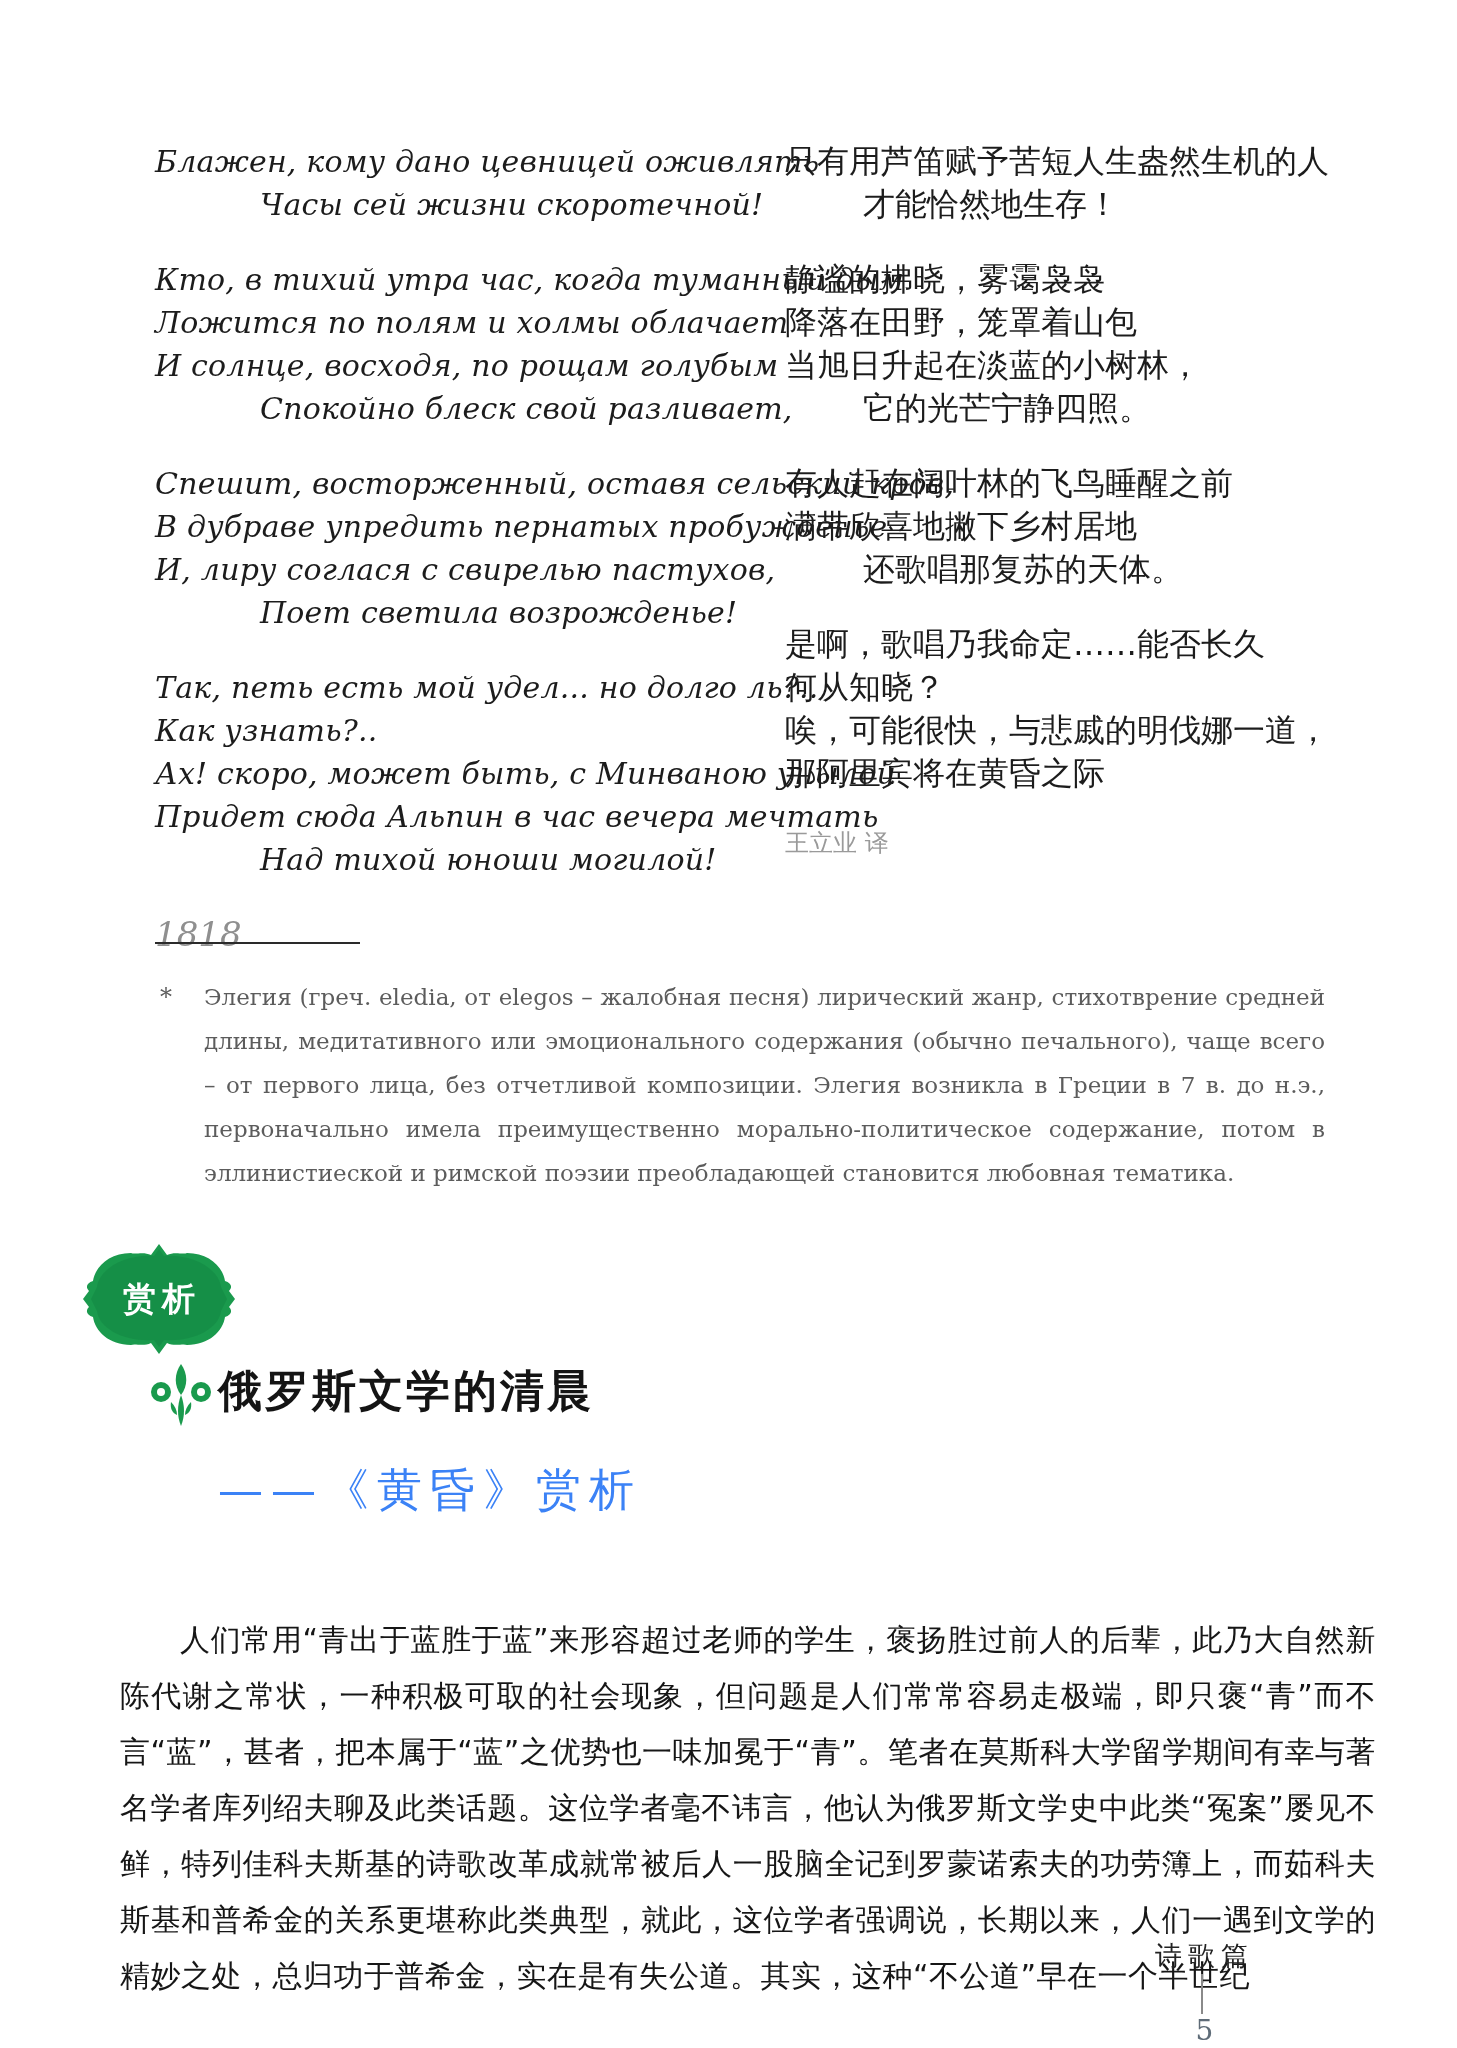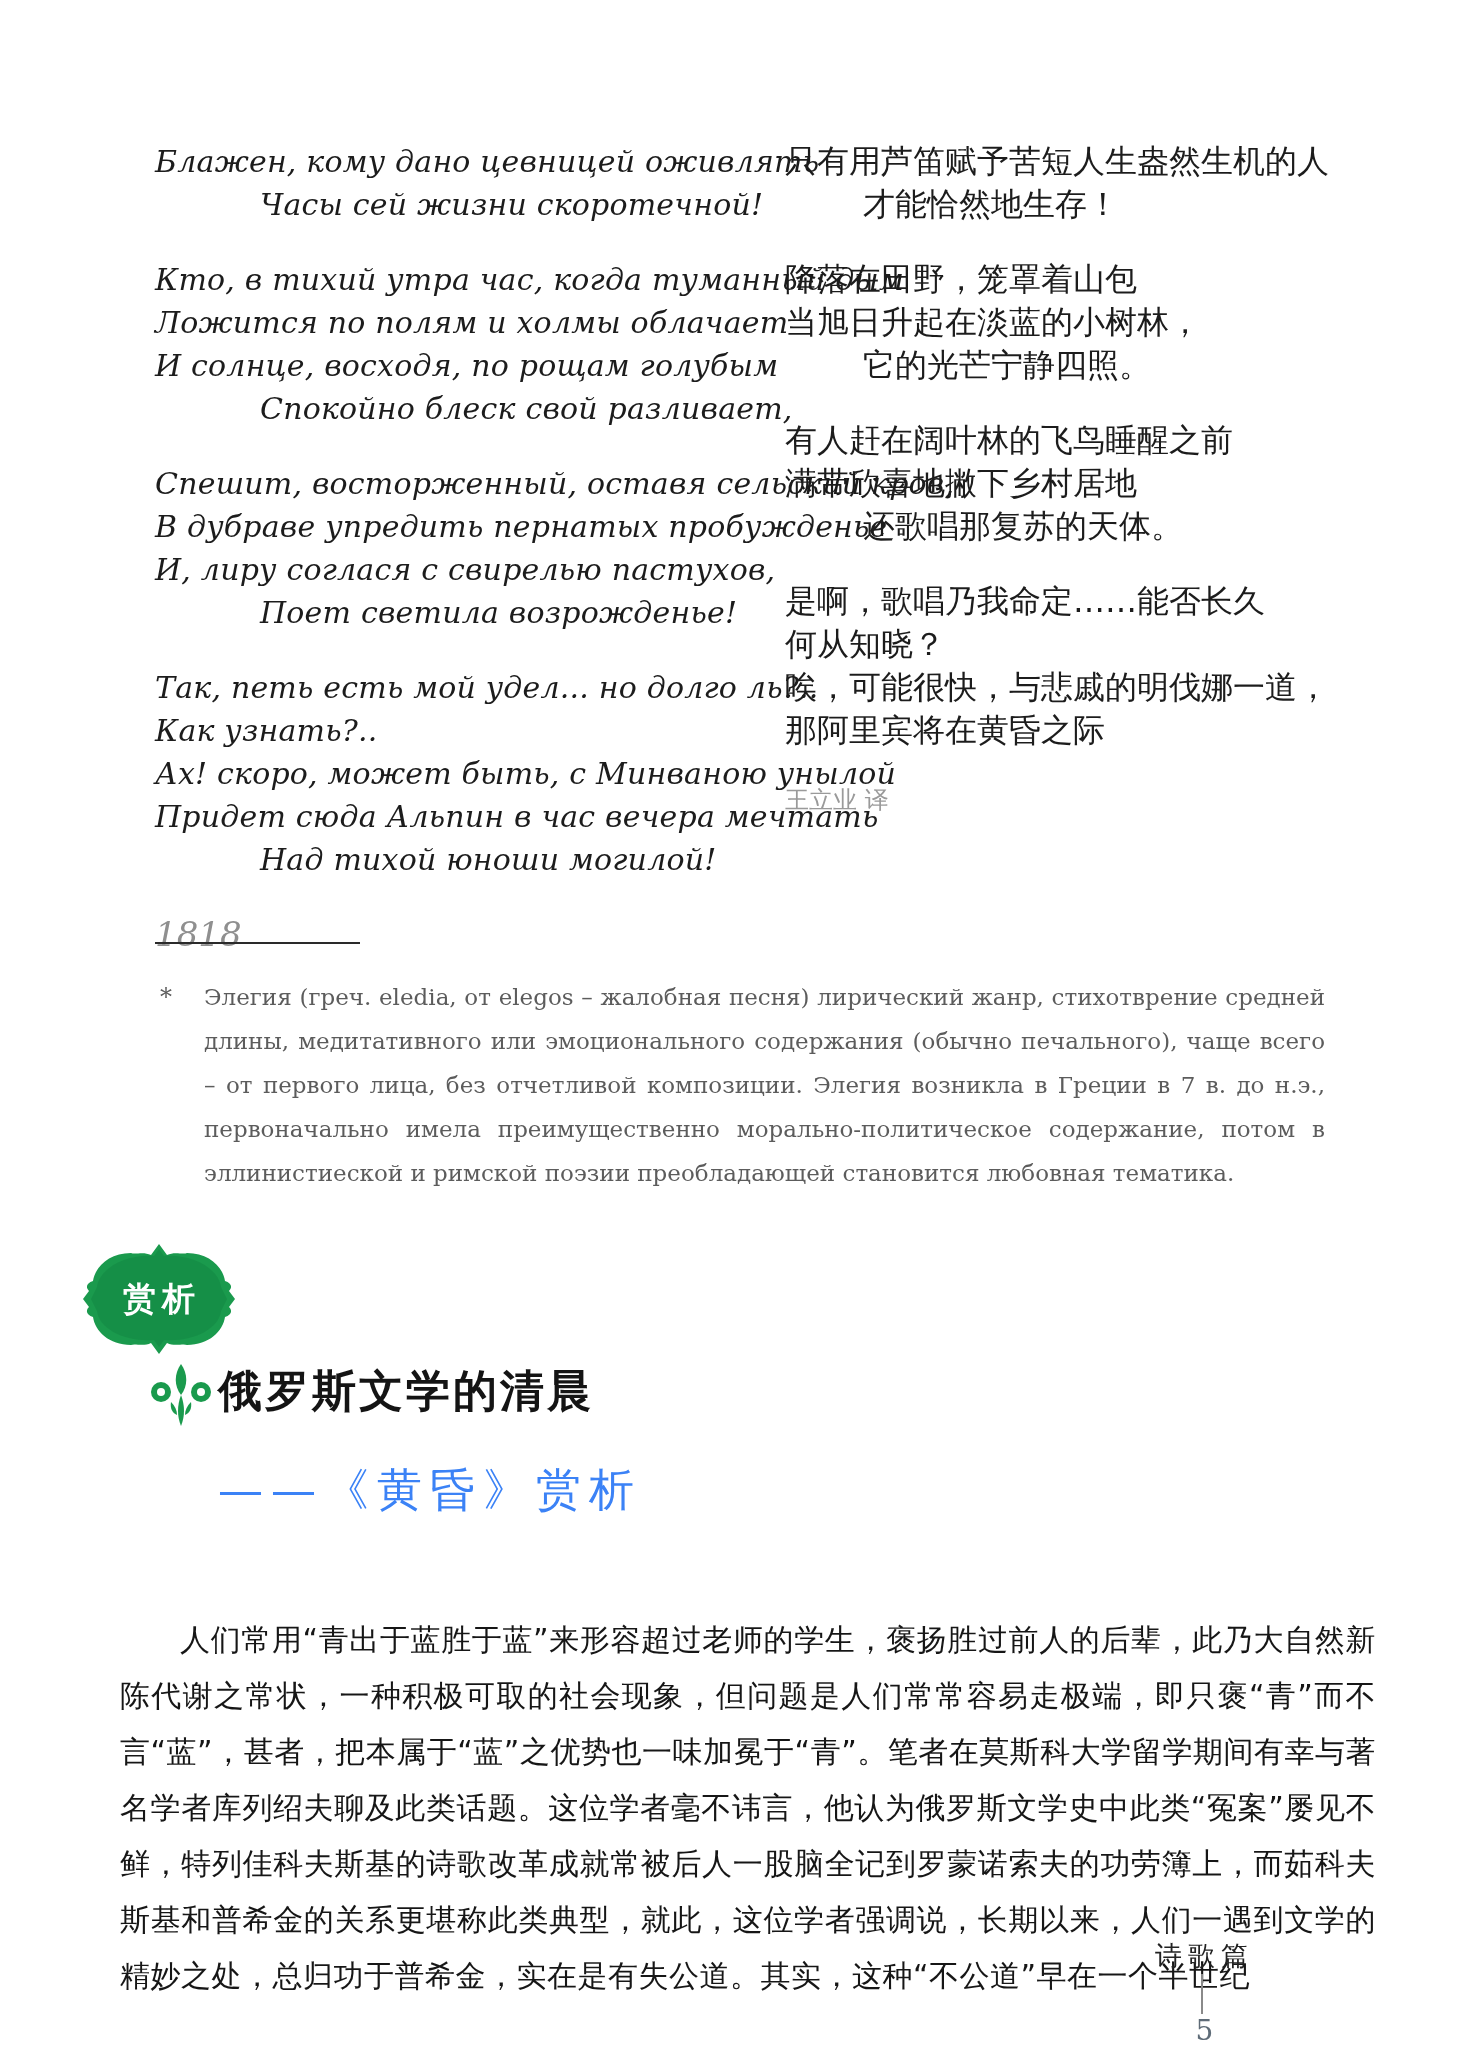--- a/index.html
+++ b/index.html
@@ -129,20 +129,21 @@
           <div class="poem-line indent">Над тихой юноши могилой!</div>
         </div>
         <div class="poem-date">1818</div>
       </div>
     <div class="poem-col zh" id="zh-col">
         <div class="stanza">
           <div class="poem-line">只有用芦笛赋予苦短人生盎然生机的人</div>
           <div class="poem-line indent">才能恰然地生存！</div>
         </div>
         <div class="stanza">
+          <div class="poem-line">静谧的拂晓，雾霭袅袅</div>
           <div class="poem-line">降落在田野，笼罩着山包</div>
           <div class="poem-line">当旭日升起在淡蓝的小树林，</div>
           <div class="poem-line indent">它的光芒宁静四照。</div>
         </div>
         <div class="stanza">
           <div class="poem-line">有人赶在阔叶林的飞鸟睡醒之前</div>
           <div class="poem-line">满带欣喜地撇下乡村居地</div>
           <div class="poem-line indent">还歌唱那复苏的天体。</div>
         </div>
         <div class="stanza">

